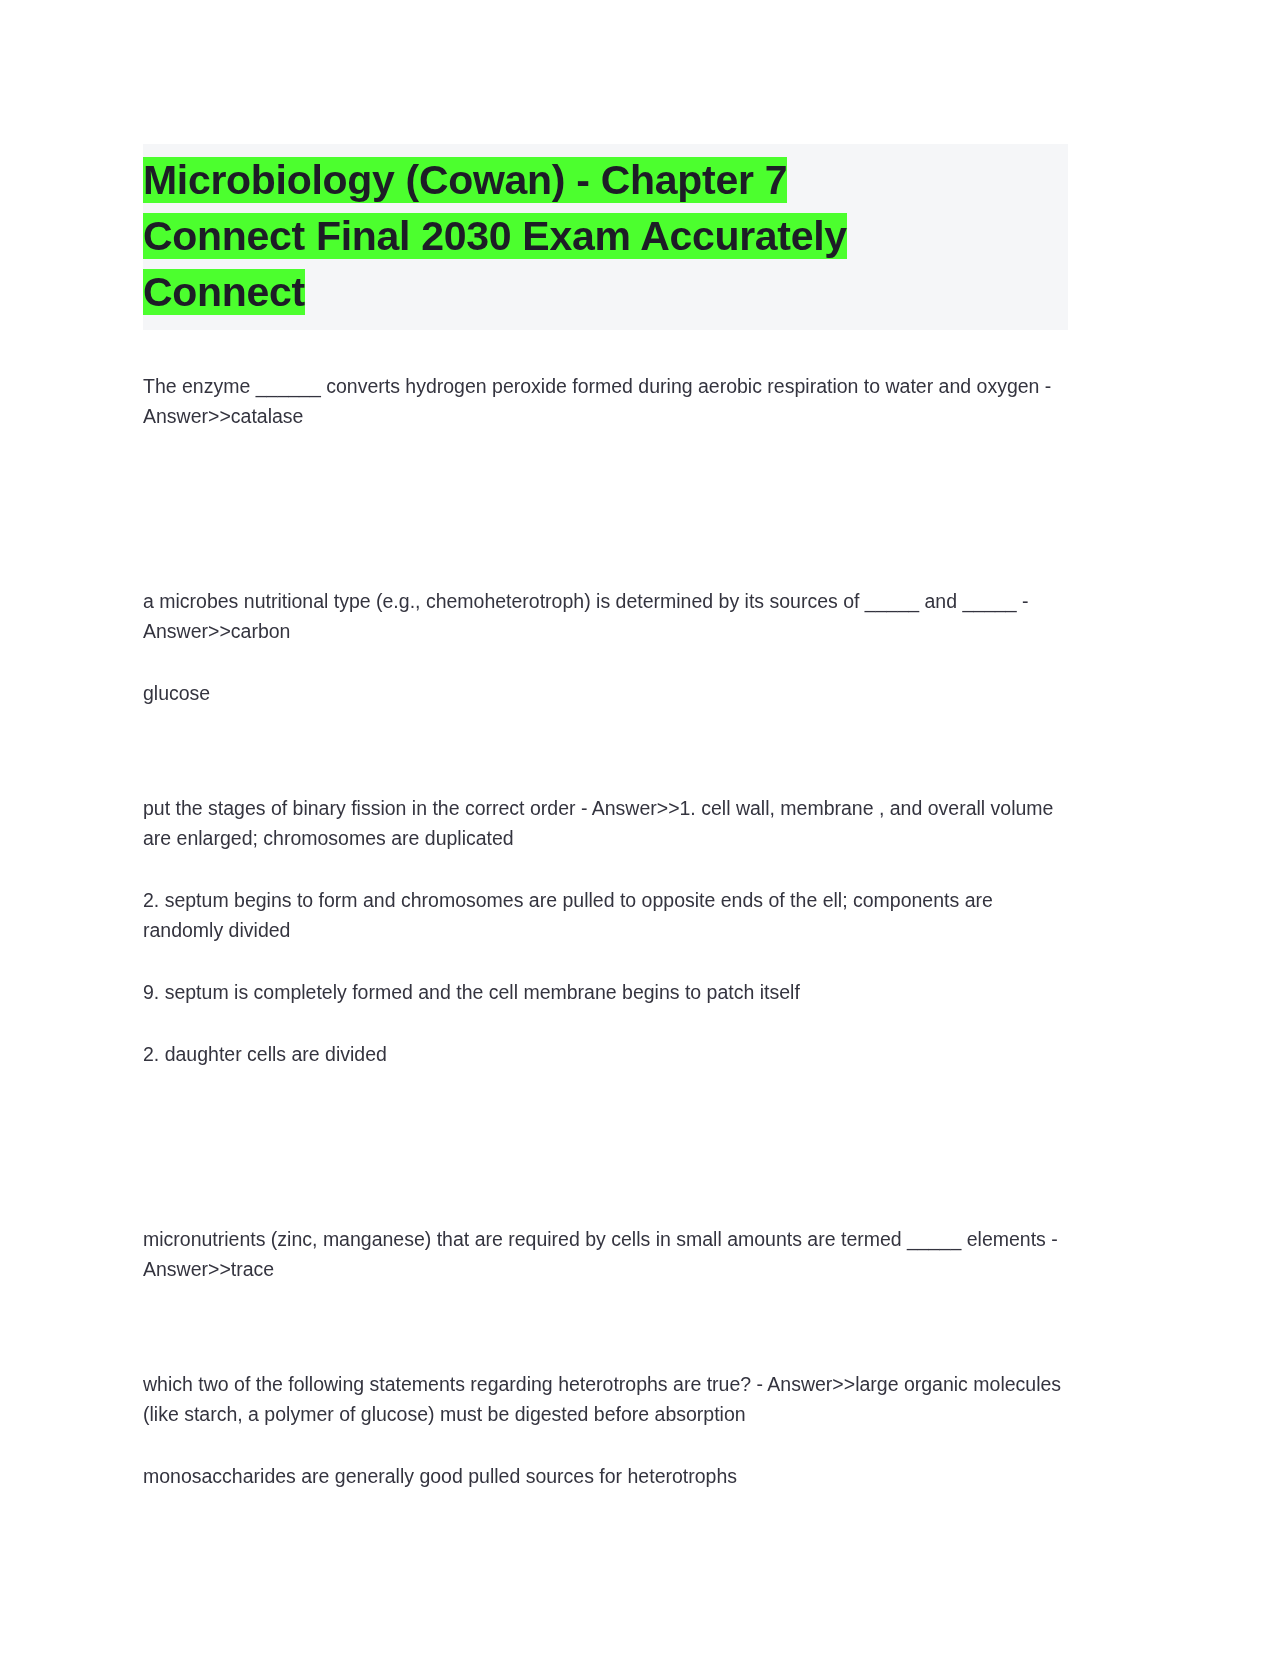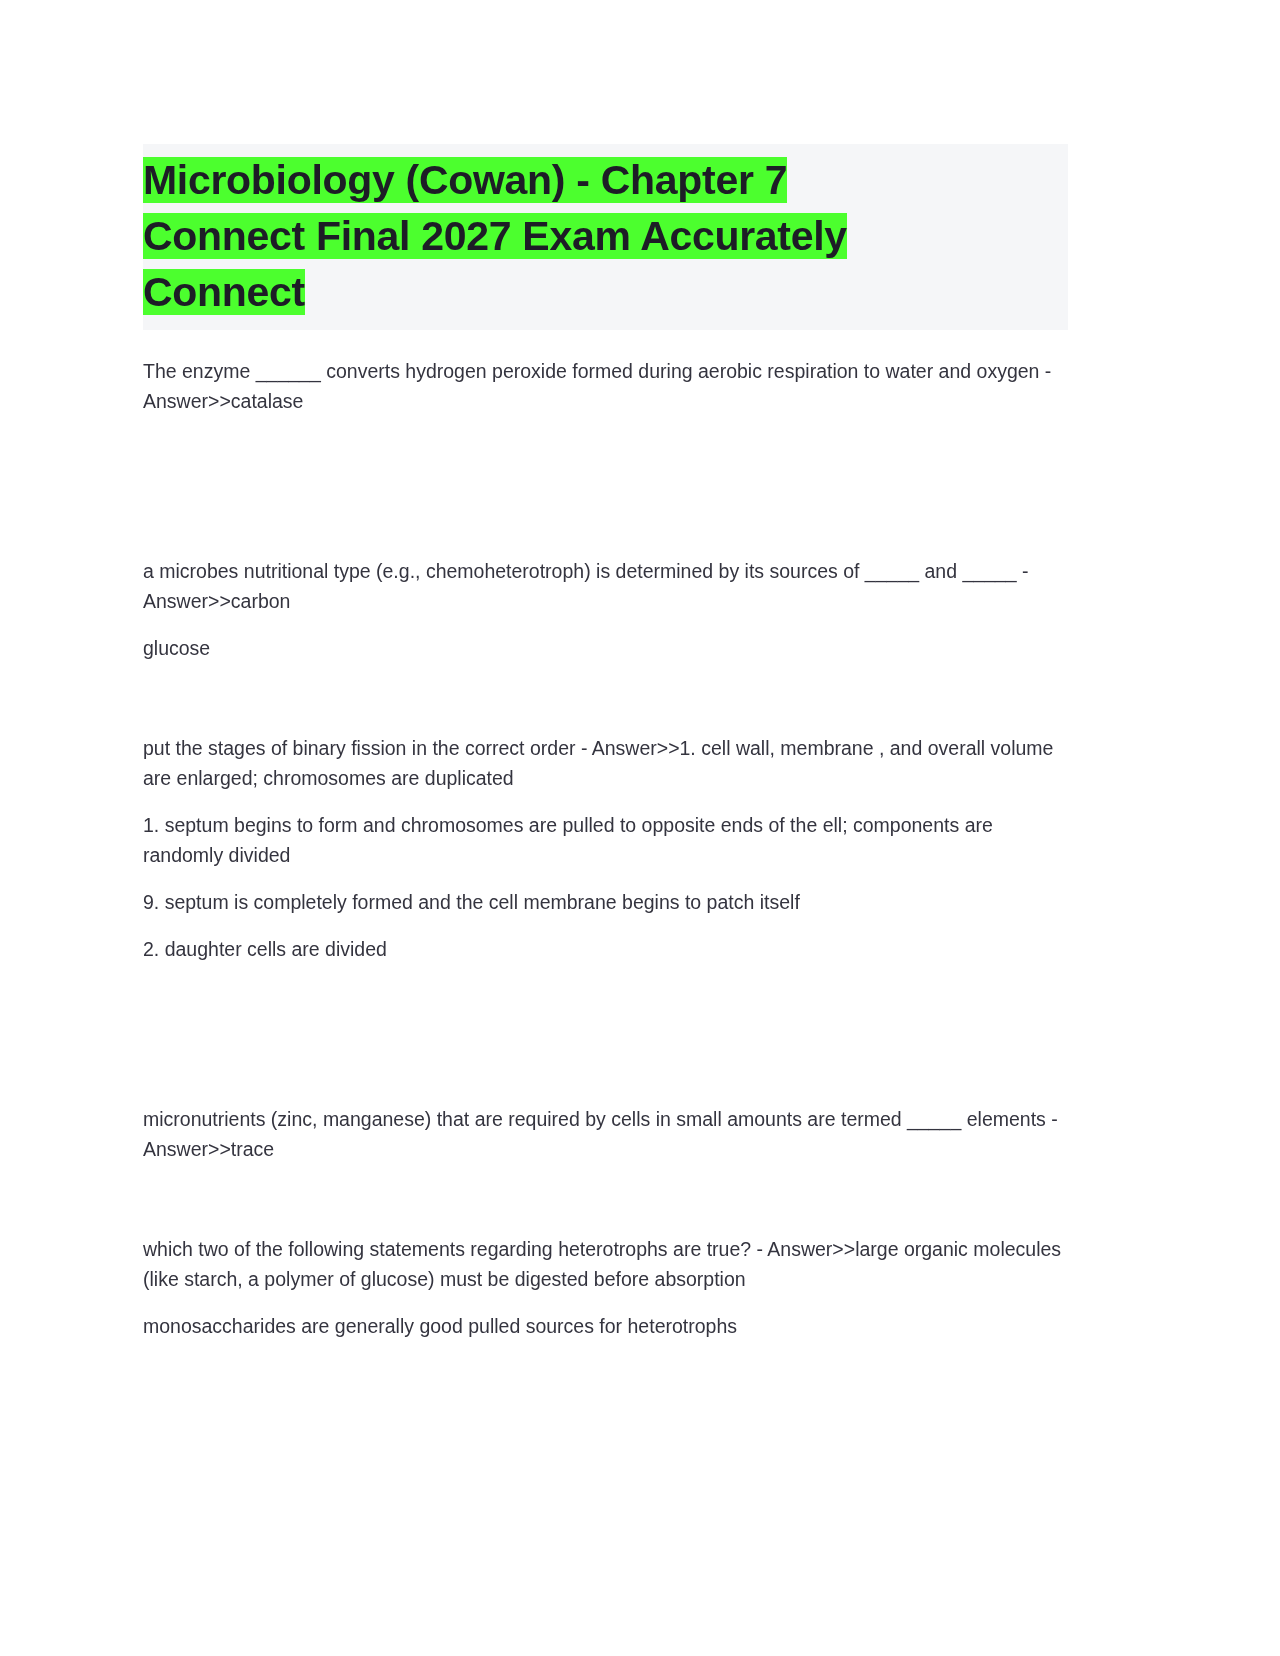--- a/index.html
+++ b/index.html
@@ -48,35 +48,35 @@
   .body-area {
     position: absolute;
     left: 143px;
     top: 352px;
     width: 925px;
   }
   .para {
     font-size: 19.5px;
     line-height: 30px;
     color: #34343f;
-    margin: 0 0 0 0;
+    margin: 15px 0 0 0;
     font-family: "Liberation Sans", sans-serif;
   }
   .gap-lg { height: 70px; }
   .gap-sm { height: 17px; }
 </style>
 </head>
 <body>
 
 <div class="page">
 
   <div class="title-block">
     <h1 class="doc-title">
       <span class="hl">Microbiology (Cowan) - Chapter 7</span><br>
-      <span class="hl">Connect Final 2027 Exam Accurately</span><br>
+      <span class="hl">Connect Final 2030 Exam Accurately</span><br>
       <span class="hl">Connect</span>
     </h1>
   </div>
 
   <div class="body-area">
 
     <div>
       <p class="para">The enzyme ______ converts hydrogen peroxide formed during aerobic respiration to water and oxygen - Answer&gt;&gt;catalase</p>
     </div>
     <div class="gap-lg"></div>
@@ -86,21 +86,21 @@
     <div>
       <p class="para">a microbes nutritional type (e.g., chemoheterotroph) is determined by its sources of _____ and _____ - Answer&gt;&gt;carbon</p>
       <div class="gap-sm"></div>
       <p class="para">glucose</p>
     </div>
     <div class="gap-lg"></div>
 
     <div>
       <p class="para">put the stages of binary fission in the correct order - Answer&gt;&gt;1. cell wall, membrane , and overall volume are enlarged; chromosomes are duplicated</p>
       <div class="gap-sm"></div>
-      <p class="para">1. septum begins to form and chromosomes are pulled to opposite ends of the ell; components are randomly divided</p>
+      <p class="para">2. septum begins to form and chromosomes are pulled to opposite ends of the ell; components are randomly divided</p>
       <div class="gap-sm"></div>
       <p class="para">9. septum is completely formed and the cell membrane begins to patch itself</p>
       <div class="gap-sm"></div>
       <p class="para">2. daughter cells are divided</p>
     </div>
     <div class="gap-lg"></div>
 
     <div class="gap-lg"></div>
 
     <div>

